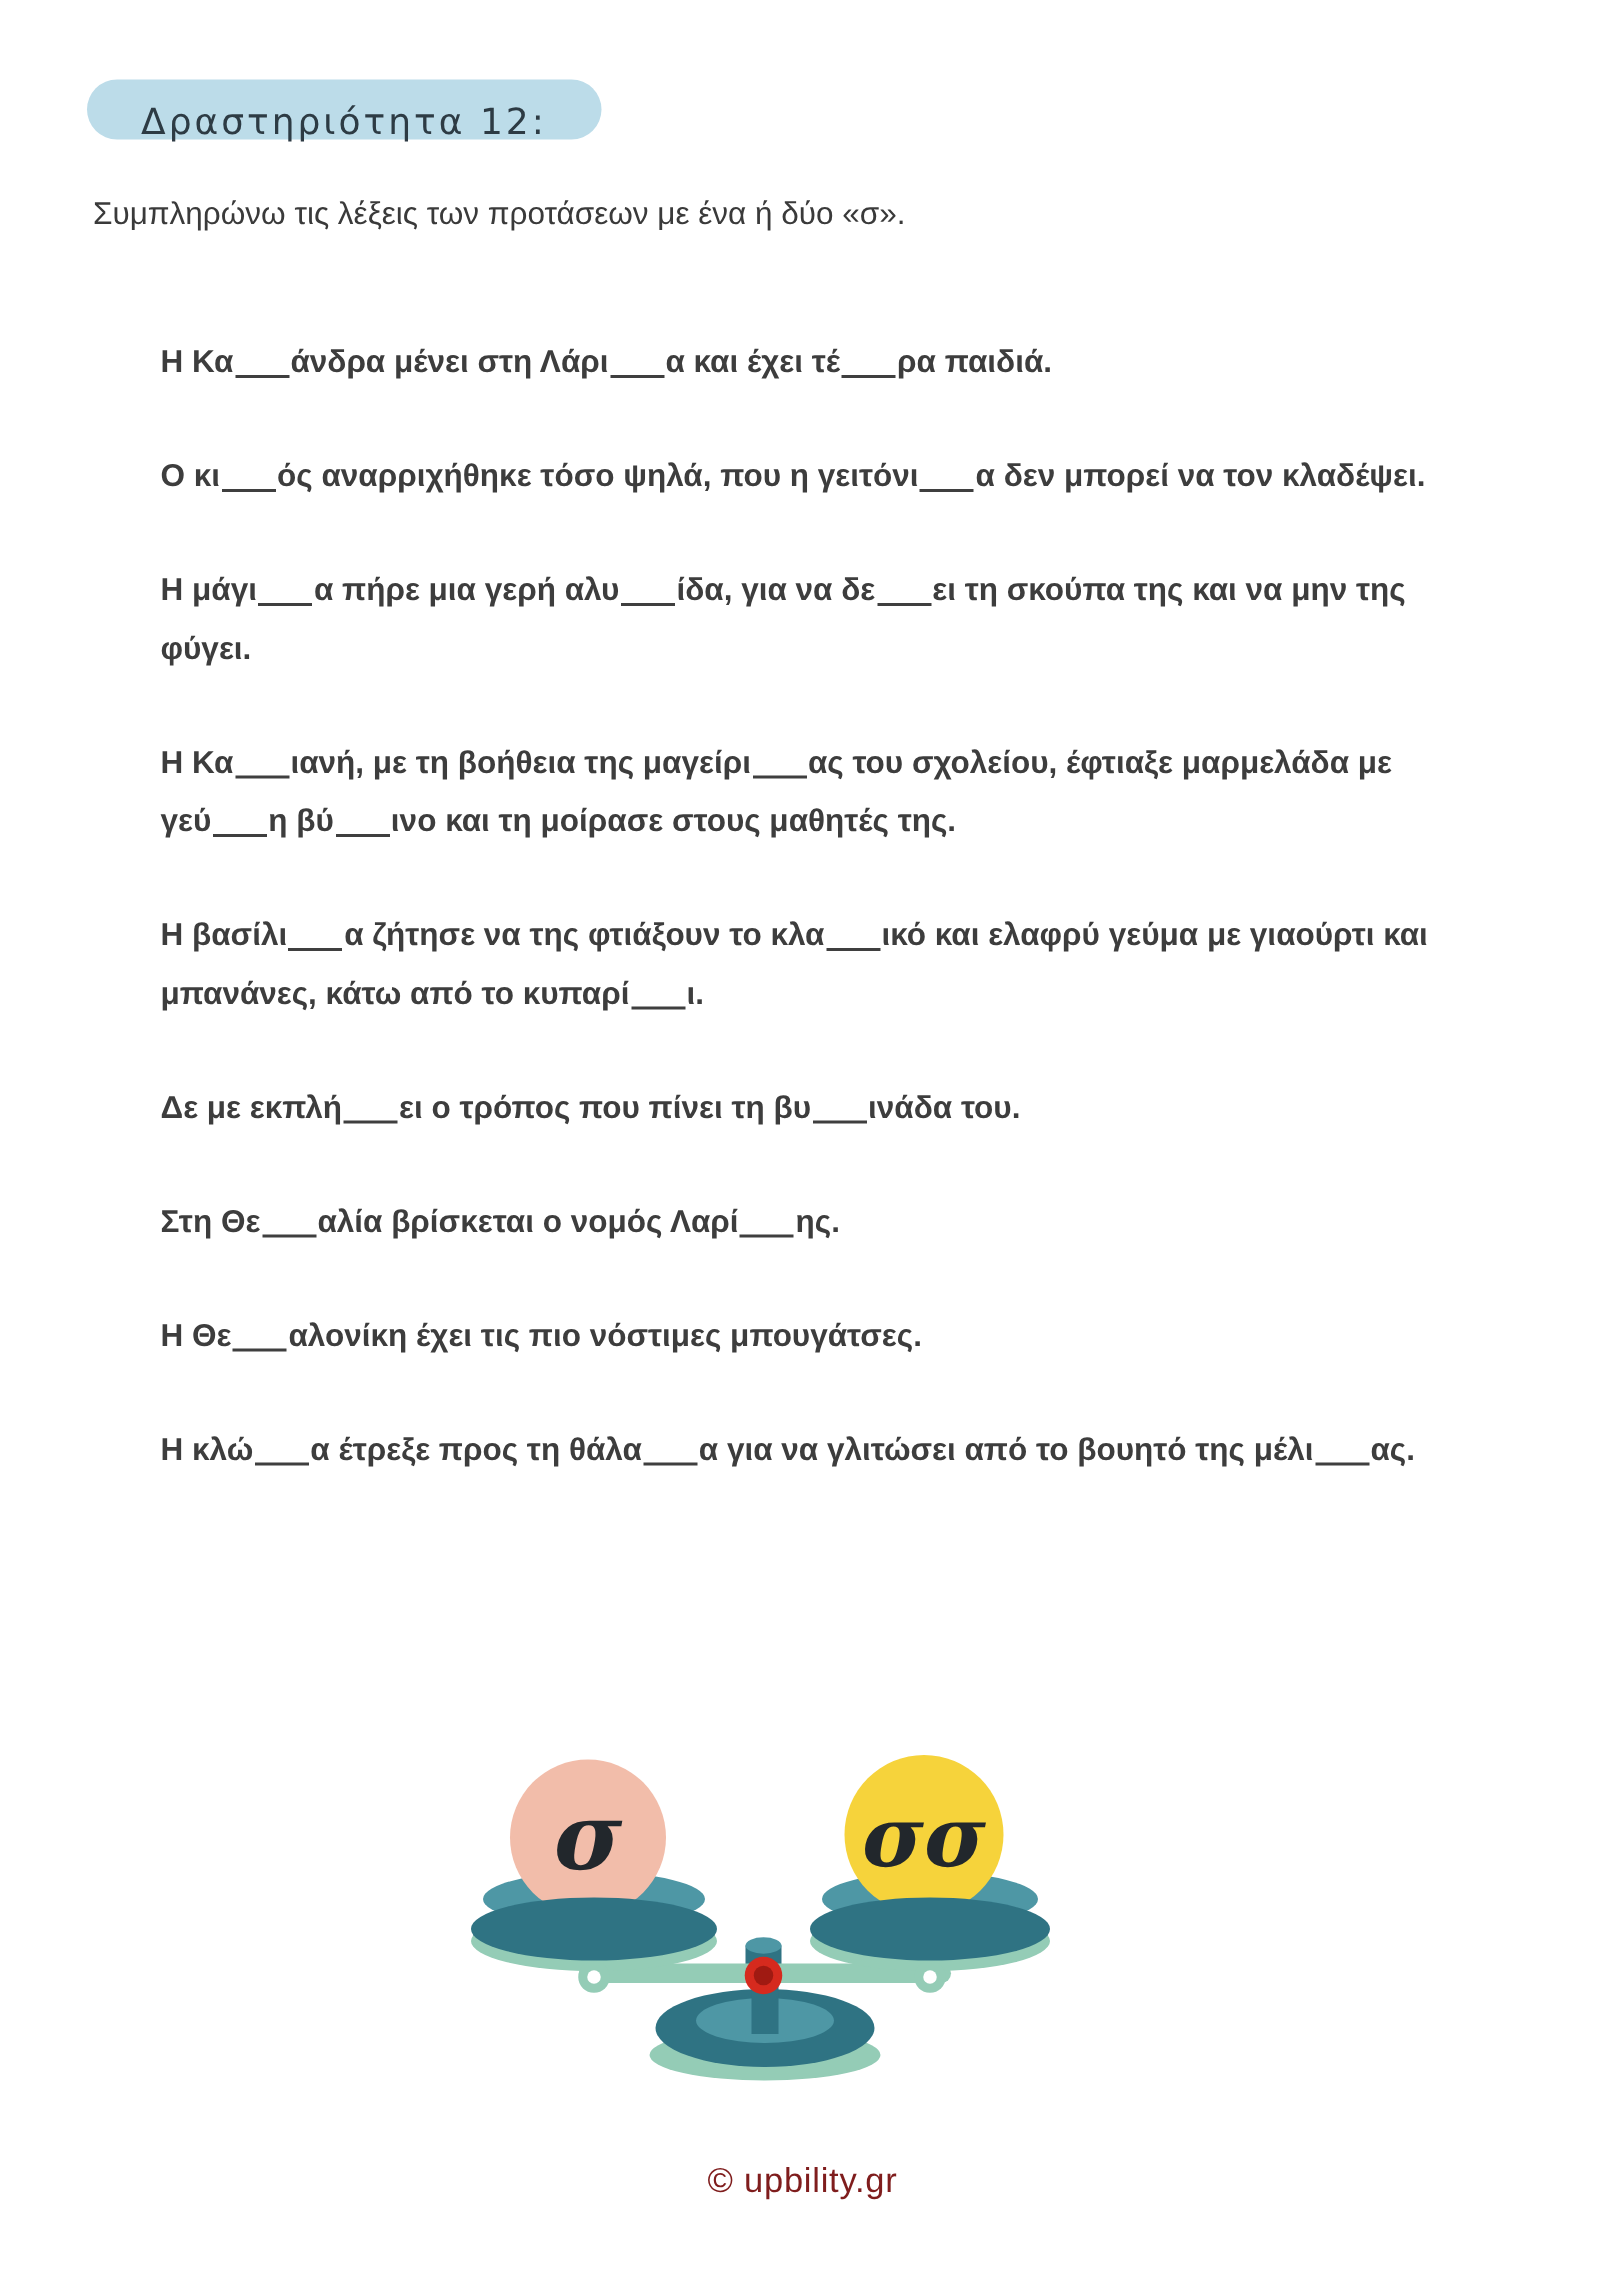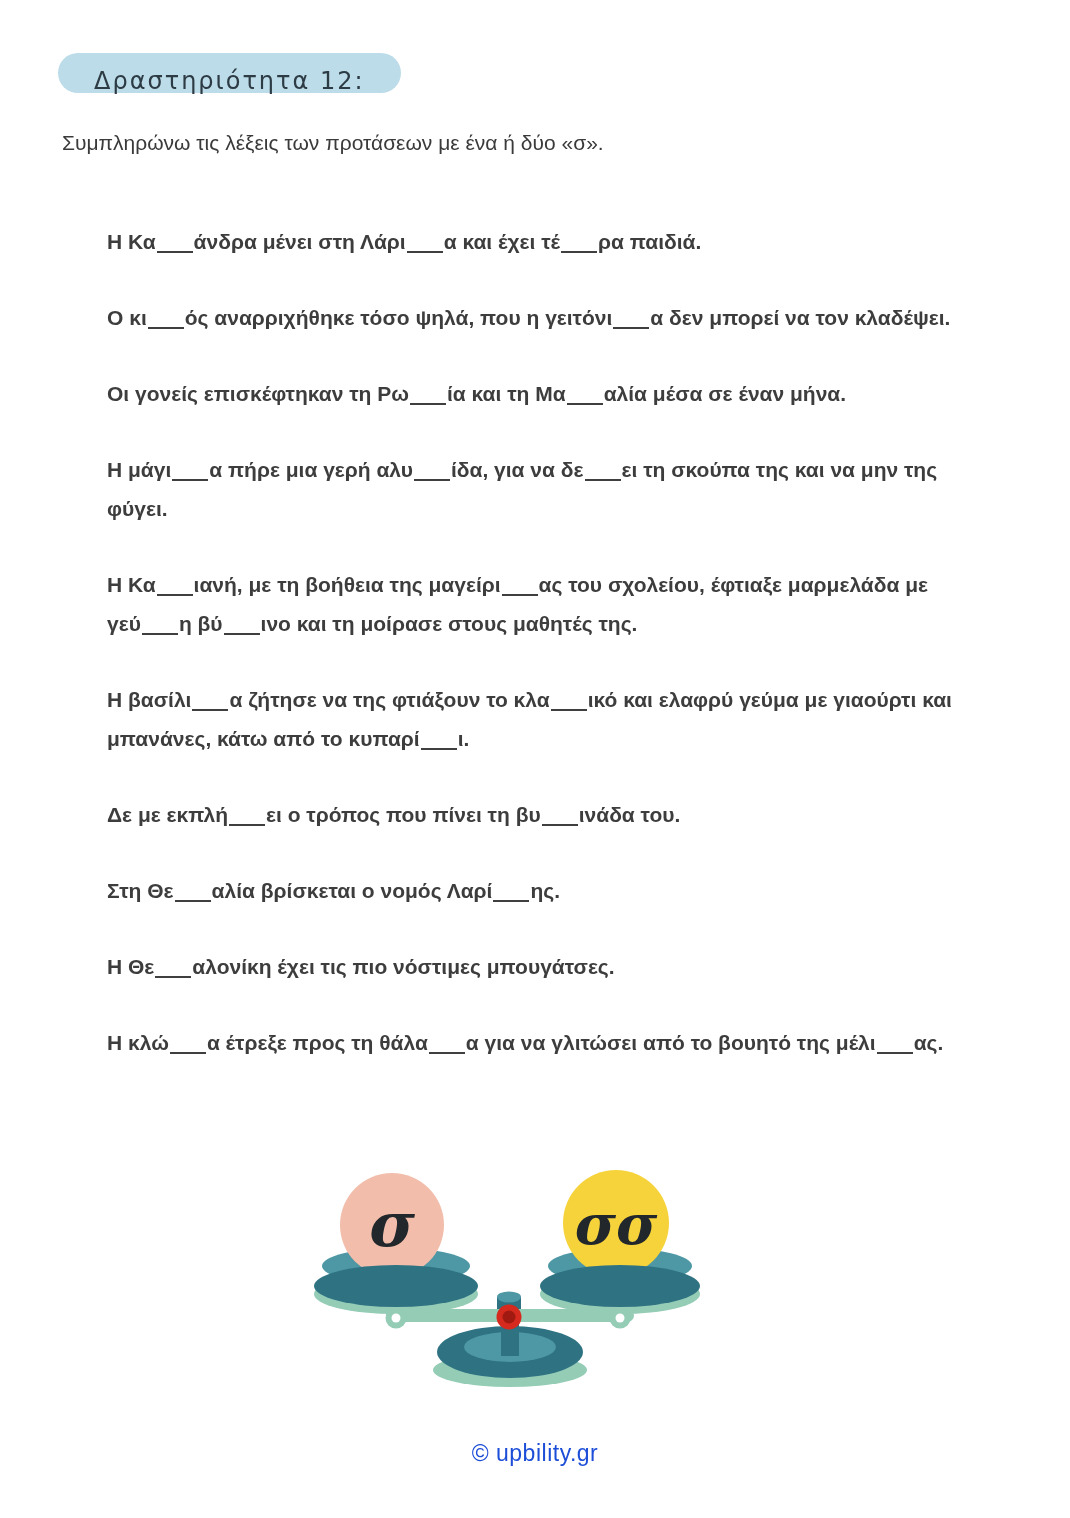--- a/index.html
+++ b/index.html
@@ -67,38 +67,37 @@
     fill: #22272c;
   }
   .footer-credit {
     position: absolute;
     left: 0;
     top: 1440px;
     width: 1070px;
     text-align: center;
     font-size: 23px;
     letter-spacing: 0.5px;
-    color: #1d4ed8;
+    color: #7f1d1d;
   }
 </style>
 </head>
 <body>
 
 <div class="page">
 
   <div class="activity-badge">
     <span>Δραστηριότητα 12:</span>
   </div>
 
   <div class="instruction">Συμπληρώνω τις λέξεις των προτάσεων με ένα ή δύο «σ».</div>
 
   <div class="sentences">
     <p>Η Κα<span class="blank"></span>άνδρα μένει στη Λάρι<span class="blank"></span>α και έχει τέ<span class="blank"></span>ρα παιδιά.</p>
     <p>Ο κι<span class="blank"></span>ός αναρριχήθηκε τόσο ψηλά, που η γειτόνι<span class="blank"></span>α δεν μπορεί να τον κλαδέψει.</p>
-    <p>Οι γονείς επισκέφτηκαν τη Ρω<span class="blank"></span>ία και τη Μα<span class="blank"></span>αλία μέσα σε έναν μήνα.</p>
     <p>Η μάγι<span class="blank"></span>α πήρε μια γερή αλυ<span class="blank"></span>ίδα, για να δε<span class="blank"></span>ει τη σκούπα της και να μην της φύγει.</p>
     <p>Η Κα<span class="blank"></span>ιανή, με τη βοήθεια της μαγείρι<span class="blank"></span>ας του σχολείου, έφτιαξε μαρμελάδα με<br>γεύ<span class="blank"></span>η βύ<span class="blank"></span>ινο και τη μοίρασε στους μαθητές της.</p>
     <p>Η βασίλι<span class="blank"></span>α ζήτησε να της φτιάξουν το κλα<span class="blank"></span>ικό και ελαφρύ γεύμα με γιαούρτι και<br>μπανάνες, κάτω από το κυπαρί<span class="blank"></span>ι.</p>
     <p>Δε με εκπλή<span class="blank"></span>ει ο τρόπος που πίνει τη βυ<span class="blank"></span>ινάδα του.</p>
     <p>Στη Θε<span class="blank"></span>αλία βρίσκεται ο νομός Λαρί<span class="blank"></span>ης.</p>
     <p>Η Θε<span class="blank"></span>αλονίκη έχει τις πιο νόστιμες μπουγάτσες.</p>
     <p>Η κλώ<span class="blank"></span>α έτρεξε προς τη θάλα<span class="blank"></span>α για να γλιτώσει από το βουητό της μέλι<span class="blank"></span>ας.</p>
   </div>
 
   <svg class="scale-svg" width="420" height="250" viewBox="0 0 420 250">

